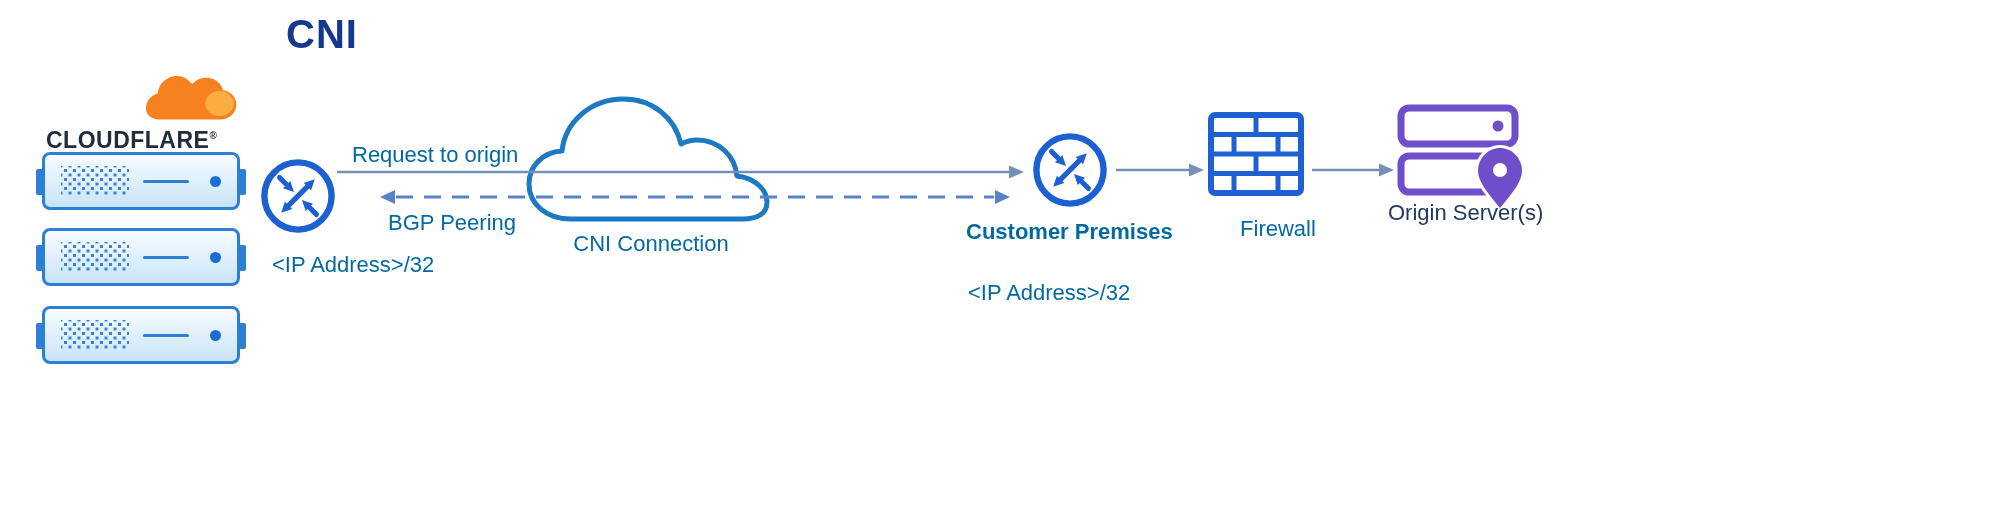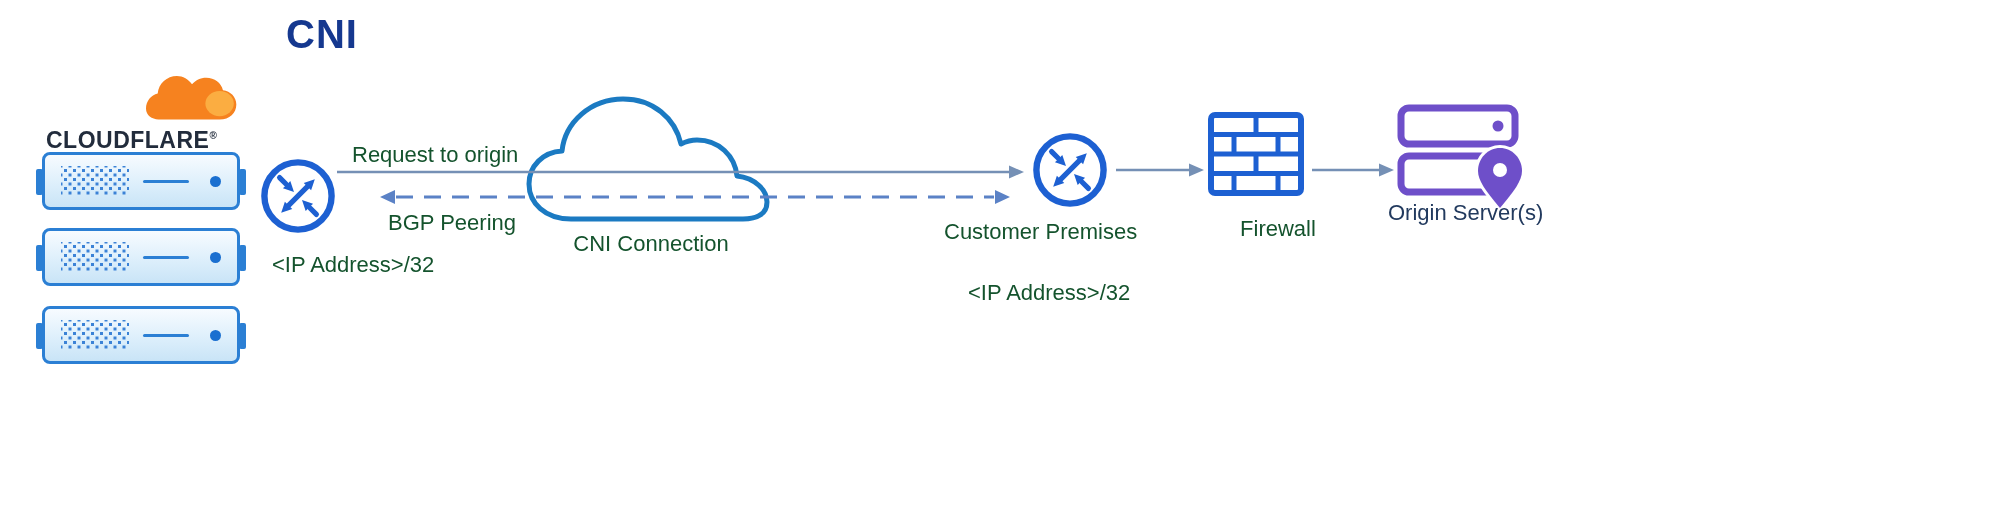--- a/index.html
+++ b/index.html
@@ -17,29 +17,29 @@
   .cni-title {
     left: 286px; top: 12px;
     font-size: 40px; font-weight: 600;
     color: #15388f;
     letter-spacing: 1px;
   }
 
   
   .label {
     font-size: 22px;
-    color: #14532d;
+    color: #0369a1;
     white-space: nowrap;
     z-index: 7;
   }
   .lbl-request { left: 352px; top: 142px; }
   .lbl-bgp     { left: 388px; top: 210px; }
   .lbl-ip-left { left: 272px; top: 252px; }
   .lbl-cloud   { left: 515px; top: 203px; width: 272px; text-align: center; margin-top: 28px; }
-  .lbl-cpe     { left: 944px; top: 218px; line-height: 27px; }
+  .lbl-cpe     { left: 966px; top: 218px; line-height: 27px; font-weight: bold; }
   .lbl-cpe-ip  { left: 968px; top: 280px; }
   .lbl-fw      { left: 1228px; top: 216px; width: 100px; text-align: center; }
   .lbl-origin  { left: 1388px; top: 200px; width: 150px; text-align: left; color: #223a5e; }
 
   
   .cf-logo { left: 44px; top: 76px; width: 196px; height: 78px; }
   .cf-cloud { position: absolute; right: 2px; top: 0px; width: 92px; height: 46px; }
   .cf-word {
     position: absolute; left: 2px; bottom: 0px;
     font-size: 23px; font-weight: bold; letter-spacing: 0.5px;

